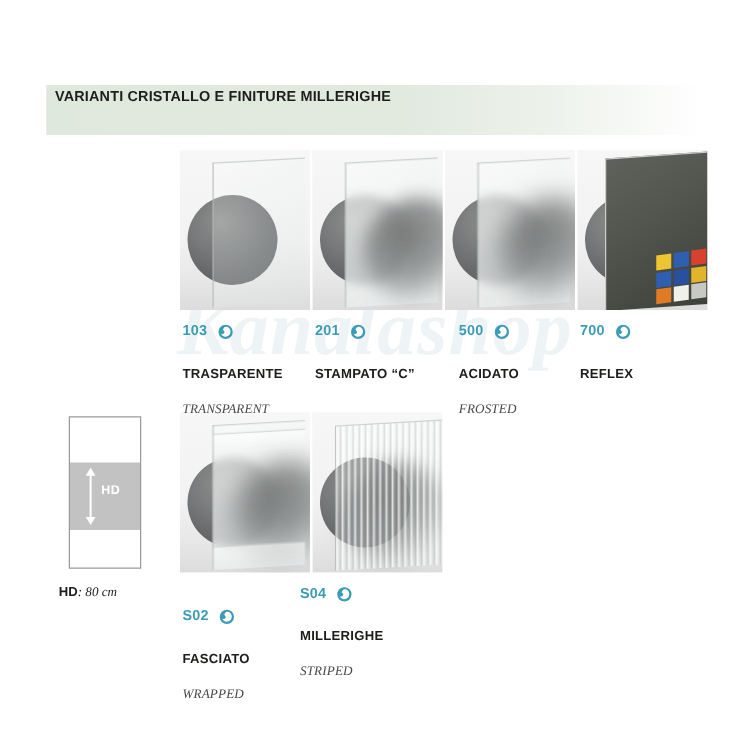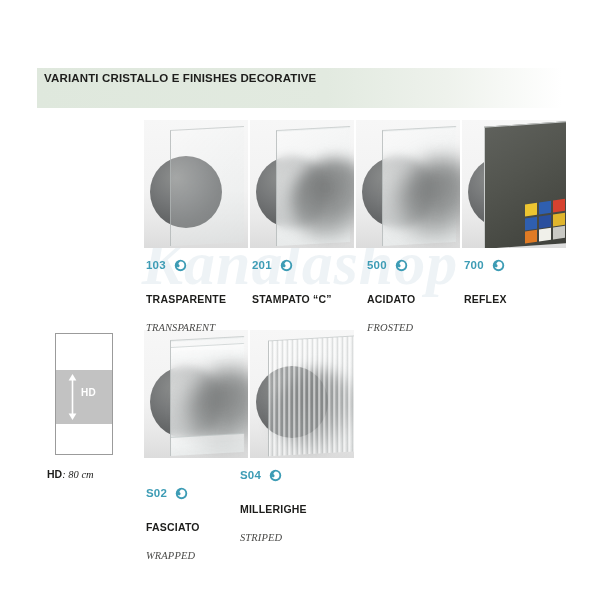--- a/index.html
+++ b/index.html
@@ -258,21 +258,21 @@
     font-style: italic;
     margin-top: 13px;
   }
 </style>
 </head>
 <body>
 
 <div id="watermark">Kanalashop</div>
 
 <div id="header-banner">
-  <div id="header-title">VARIANTI CRISTALLO E FINISHES DECORATIVE</div>
+  <div id="header-title">VARIANTI CRISTALLO E FINITURE MILLERIGHE</div>
 </div>
 
 <div class="swatch-cell" style="left:144px; top:120px;">
   <div class="swatch-photo">
     <div class="backdrop"></div>
     <div class="sphere"></div>
     <div class="pane pane-clear"></div>
   </div>
 </div>
 

